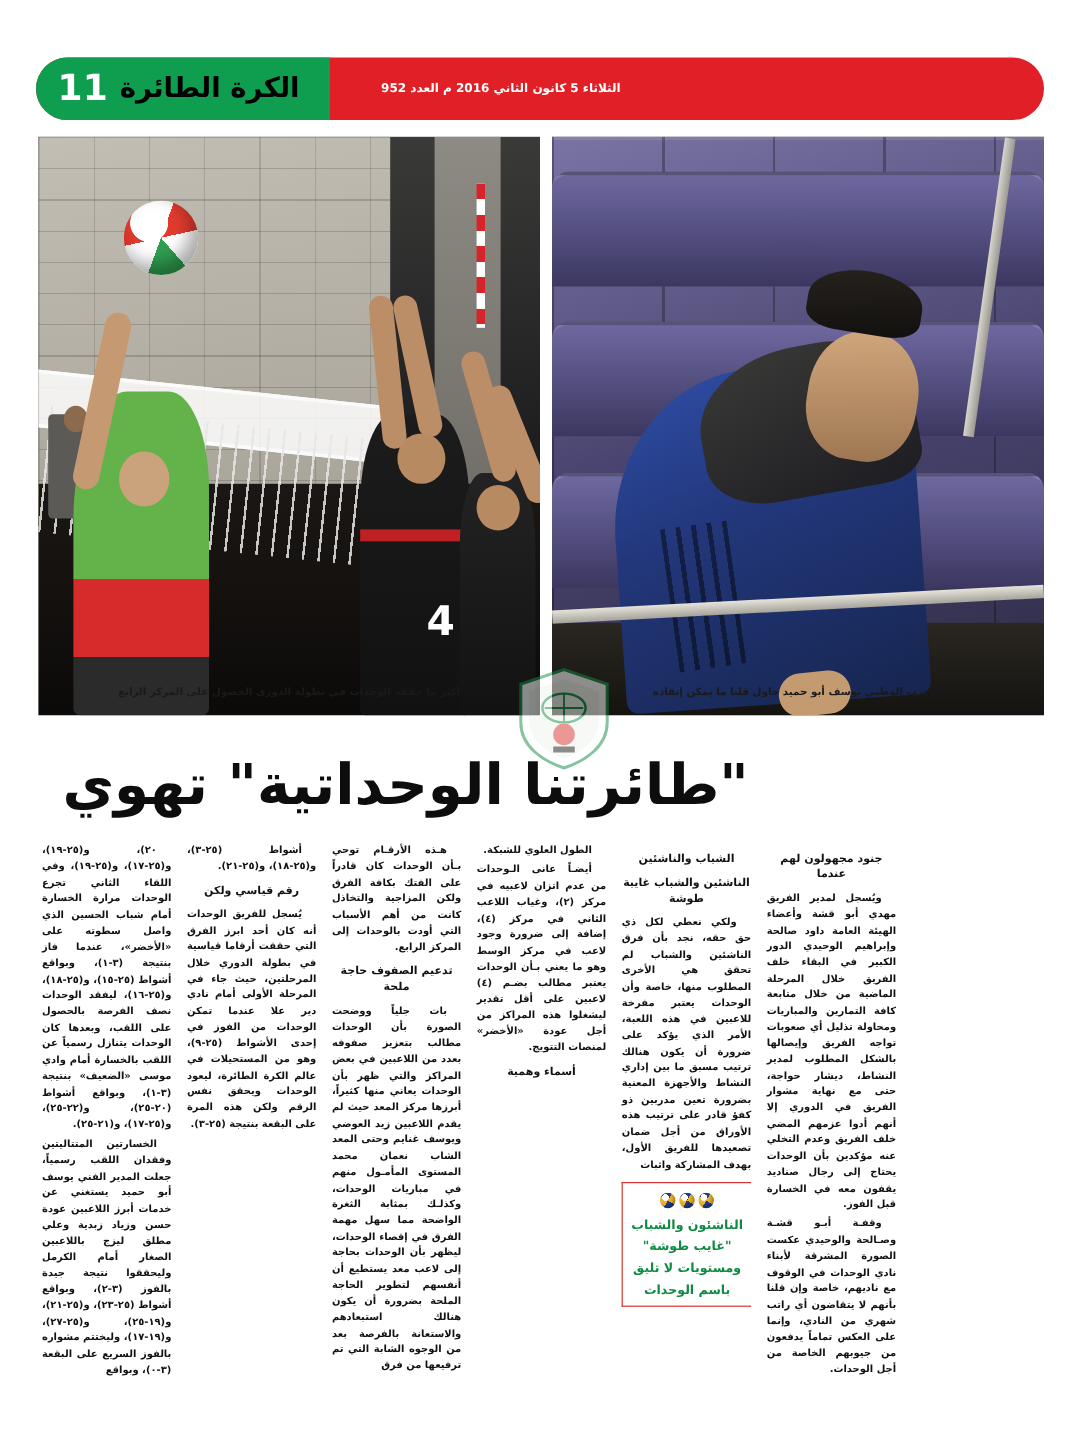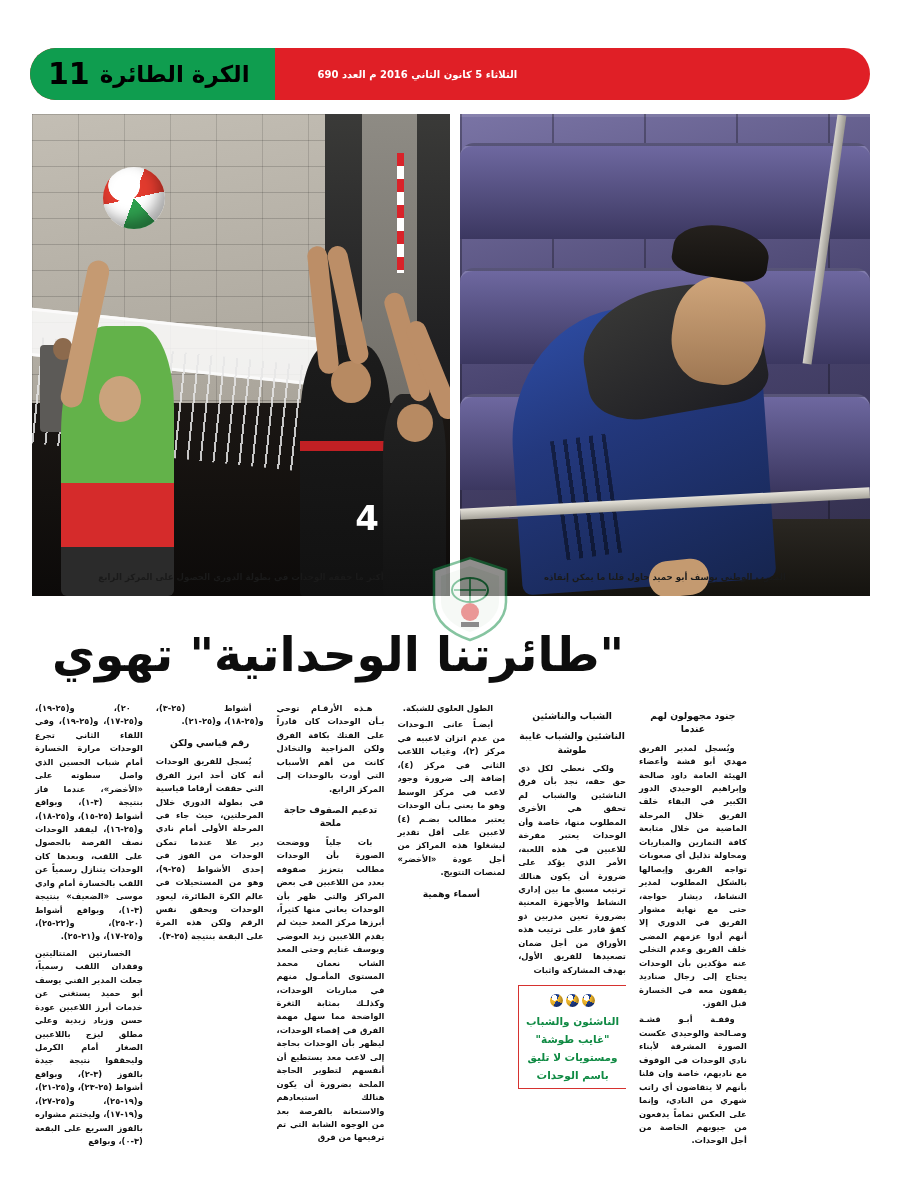--- a/index.html
+++ b/index.html
@@ -36,21 +36,21 @@
   .section-badge {
     position:absolute; left:30px; top:48px; height:52px; width:245px;
     background:#0f9d4f; border-radius:26px 0 0 26px;
     display:flex; align-items:center; justify-content:flex-end;
     padding-left:18px; gap:10px;
   }
   .section-badge .sec-name {
     color:#000000; font-size:23px; font-weight:bold; white-space:nowrap;
   }
   .section-badge .sec-page {
-    color:#000000; font-size:30px; font-weight:bold; line-height:1;
+    color:#ffffff; font-size:30px; font-weight:bold; line-height:1;
   }
 
   
   .photos { position:absolute; left:32px; top:114px; width:838px; height:482px;
             display:flex; flex-direction:row-reverse; gap:10px; }
   .photo { position:relative; overflow:hidden; background:#2a2a2a; }
   .photo-right { width:418px; height:482px; }
   .photo-left  { width:410px; height:482px; }
 
   
@@ -275,21 +275,21 @@
   }
 </style>
 </head>
 <body>
 
 <div class="page">
 
   <div class="masthead">
     <div class="masthead-logo">الوحدات</div>
     <div class="masthead-byline">اعداد: زكريا العوضي</div>
-    <div class="masthead-date">الثلاثاء 5 كانون الثاني 2016 م العدد 690</div>
+    <div class="masthead-date">الثلاثاء 5 كانون الثاني 2016 م العدد 952</div>
   </div>
   <div class="section-badge">
     <div class="sec-name">الكرة الطائرة</div>
     <div class="sec-page">11</div>
   </div>
 
   <div class="photos">
 
     <div class="photo photo-right">
       <div class="ph-r-wall"></div>

